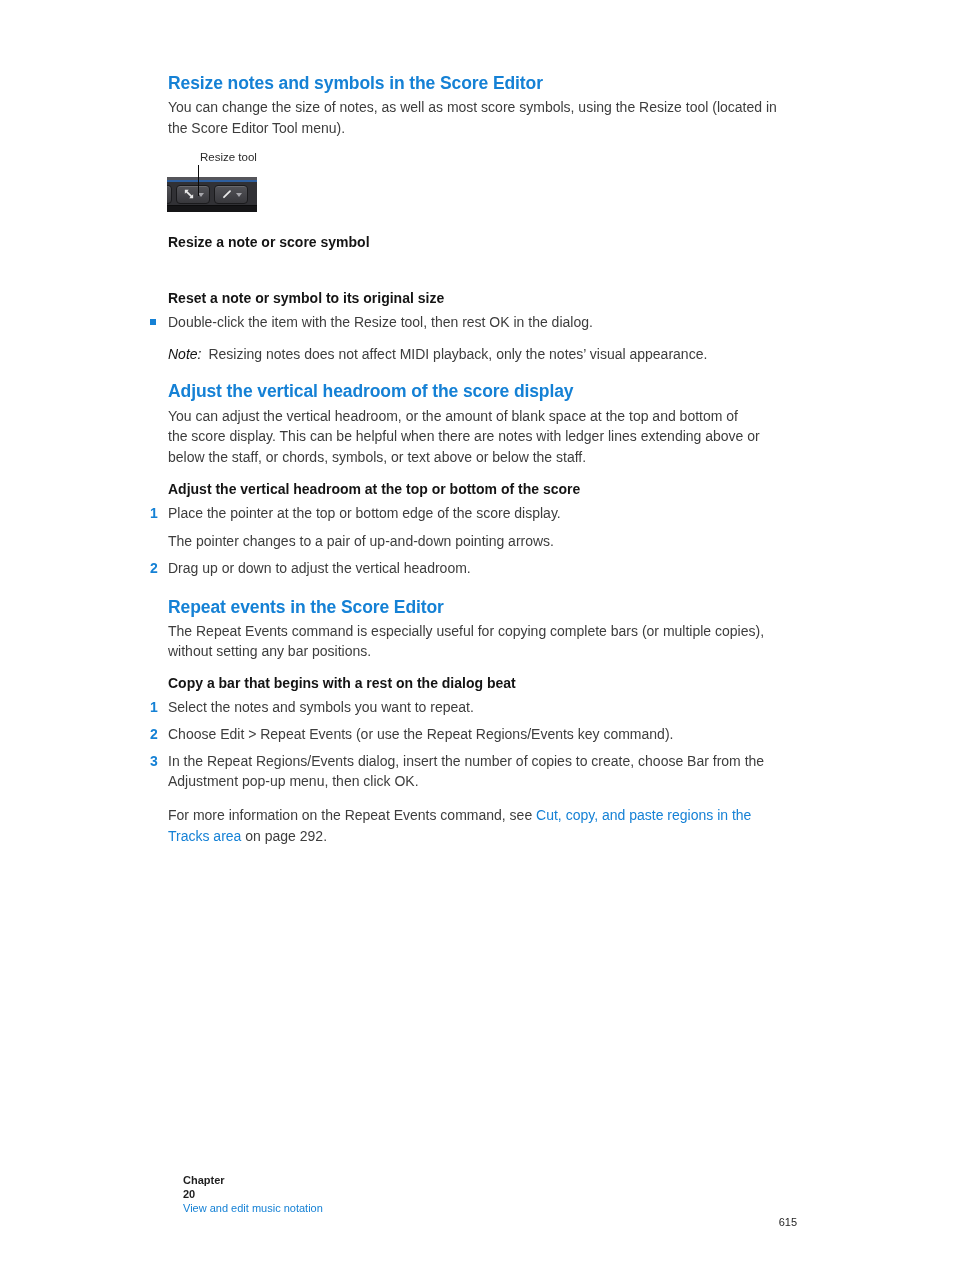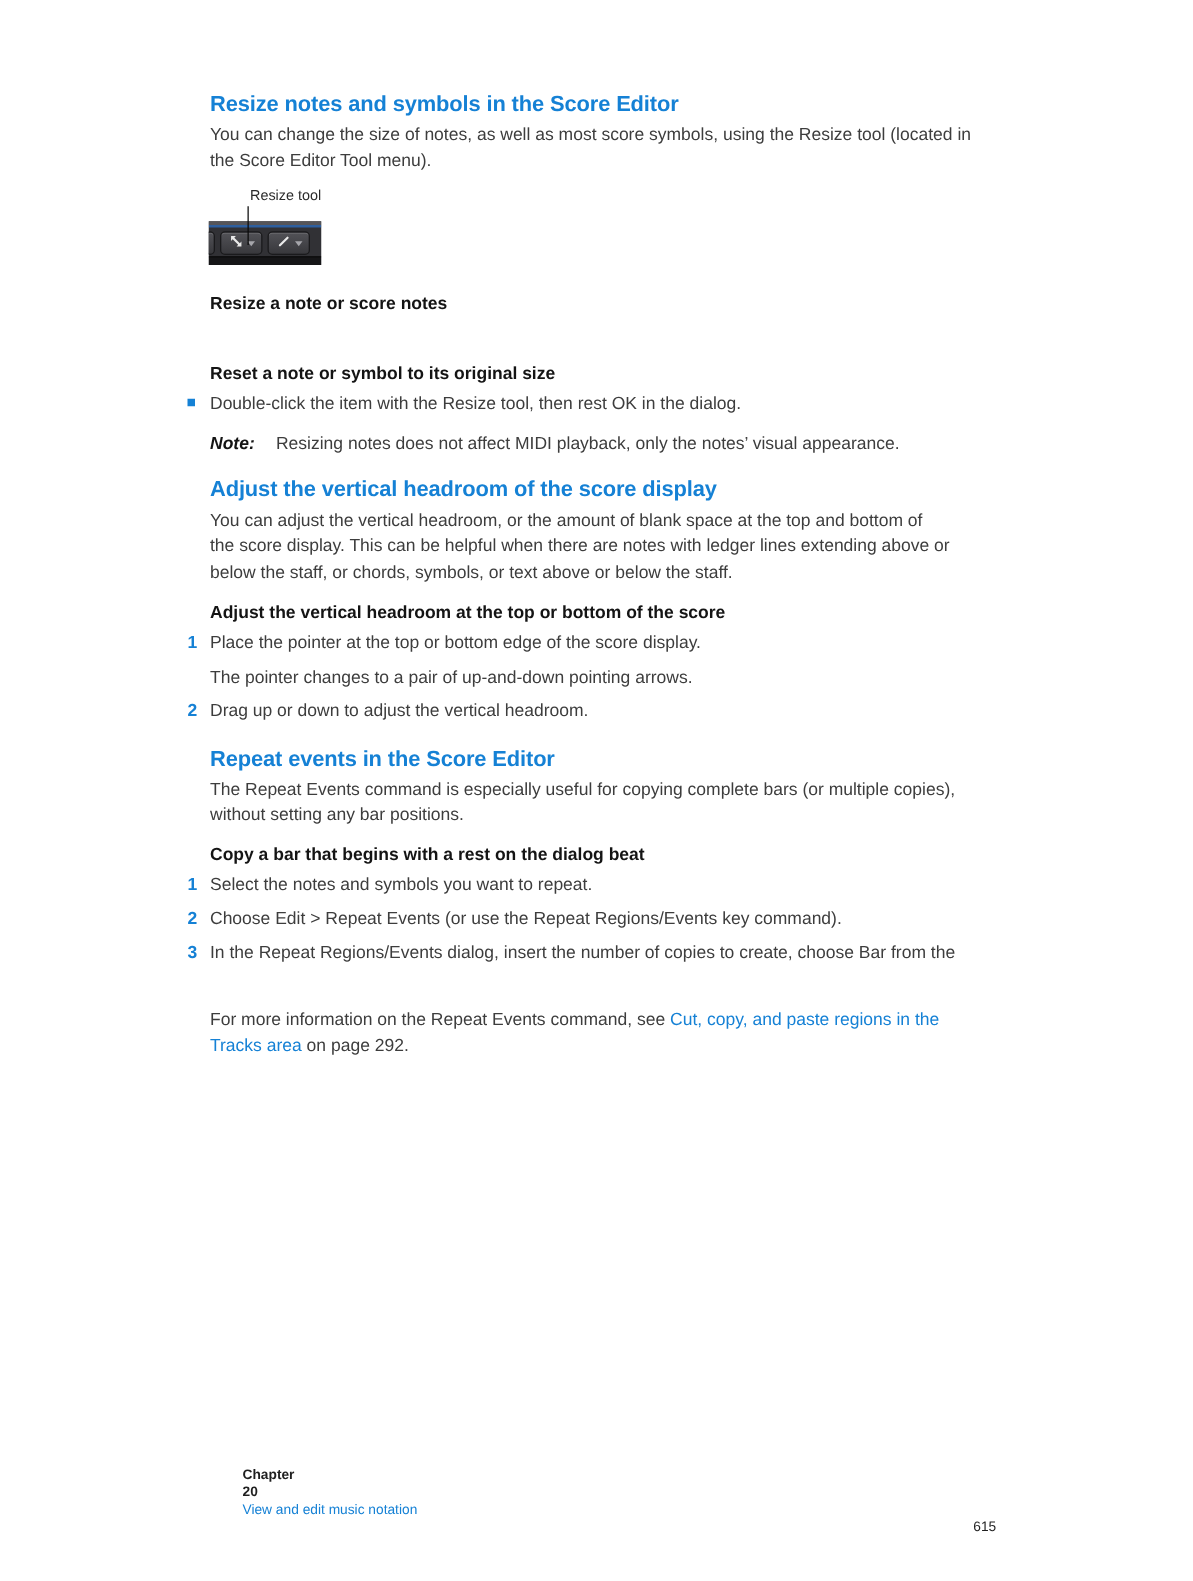--- a/index.html
+++ b/index.html
@@ -10,21 +10,21 @@
     font-family:"Liberation Sans","DejaVu Sans",sans-serif;
     color:var(--body); overflow:hidden;
   }
   .abs { position:absolute; left:168px; }
   .h { font-size:17.5px; line-height:22px; font-weight:600; color:var(--accent); letter-spacing:-0.1px; }
   .line { font-size:14px; line-height:20px; color:var(--body); }
   .sub { font-size:14px; line-height:19px; font-weight:700; color:var(--dark); }
   .row { position:absolute; left:150px; display:flex; align-items:flex-start; font-size:14px; line-height:20px; color:var(--body); }
   .sq { width:6px; height:6px; background:var(--accent); margin:7px 12px 0 0; flex:none; }
   .num { width:18px; flex:none; color:var(--accent); font-weight:600; }
-  .notelab { font-weight:700; font-style:italic; color:var(--dark); margin-right:17px; }
+  .notelab { font-weight:400; font-style:italic; color:var(--dark); margin-right:7px; }
   .lnk { color:var(--accent); cursor:pointer; }
   
   .fig-label { position:absolute; left:200px; top:151px; font-size:11.5px; line-height:13px; color:#2a2a2a; }
   .fig-line { position:absolute; left:198px; top:165px; width:1px; height:31px; background:#0a0a0a; z-index:3; }
   .toolbar { position:absolute; left:167px; top:177px; width:90px; height:35px; background:#313135; overflow:hidden; }
   .tb-top { position:absolute; top:0; left:0; right:0; height:3px; background:#55555a; }
   .tb-blue { position:absolute; top:3px; left:0; right:0; height:2px; background:#2e5f9f; }
   .tb-bottom { position:absolute; bottom:0; left:0; right:0; height:7px; background:#151517; border-top:1px solid #0c0c0d; }
   .tb-btn {
     position:absolute; top:8px; height:19px; border-radius:4px;
@@ -36,21 +36,21 @@
   .tb-b2 { left:47px; width:34px; }
   .tb-sliver { left:-3px; width:8px; }
   .caret { width:0; height:0; border-left:3px solid transparent; border-right:3px solid transparent; border-top:4px solid #a6a6ab; }
   
   .footer {
     position:absolute; left:168px; right:157px; top:1173px;
     display:flex; align-items:baseline; font-size:11px; line-height:14px;flex-direction:column;
   }
   .foot-ch { font-weight:700; color:#1f1f1f; }
   .foot-num { font-weight:700; color:#1f1f1f; margin-left:7px; }
-  .foot-link { margin-left:26px; font-size:11px;text-align:center; }
+  .foot-link { margin-left:15px; font-size:11px;text-align:center; }
   .foot-page { margin-left:auto; color:#1f1f1f; font-size:11px; }
 </style>
 </head>
 <body>
 
 <div class="page">
 
   <div class="abs h" style="top:72px">Resize notes and symbols in the Score Editor</div>
   <div class="abs line" style="top:97px">You can change the size of notes, as well as most score symbols, using the Resize tool (located in</div>
   <div class="abs line" style="top:118px">the Score Editor Tool menu).</div>
@@ -73,21 +73,21 @@
       <span>
         <svg width="12" height="12" viewBox="0 0 13 13">
           <line x1="3.2" y1="10" x2="9.8" y2="3.4" stroke="#e9e9e9" stroke-width="1.9" stroke-linecap="round"></line>
         </svg>
       </span>
       <span class="caret"></span>
     </div>
     <div class="tb-bottom"></div>
   </div>
 
-  <div class="abs sub" style="top:233px">Resize a note or score notes</div>
+  <div class="abs sub" style="top:233px">Resize a note or score symbol</div>
 
   <div class="abs sub" style="top:289px">Reset a note or symbol to its original size</div>
   <div class="row" style="top:312px">
     <span class="sq"></span>
     <span>Double-click the item with the Resize tool, then rest OK in the dialog.</span>
   </div>
 
   <div class="abs line" style="top:344px">
     <span class="notelab">Note:</span><span>Resizing notes does not affect MIDI playback, only the notes’ visual appearance.</span>
   </div>
@@ -118,20 +118,21 @@
     <span>Select the notes and symbols you want to repeat.</span>
   </div>
   <div class="row" style="top:724px">
     <span class="num">2</span>
     <span>Choose Edit &gt; Repeat Events (or use the Repeat Regions/Events key command).</span>
   </div>
   <div class="row" style="top:751px">
     <span class="num">3</span>
     <span>In the Repeat Regions/Events dialog, insert the number of copies to create, choose Bar from the</span>
   </div>
+  <div class="abs line" style="top:771px">Adjustment pop-up menu, then click OK.</div>
 
   <div class="abs line" style="top:805px">
     <span>For more information on the Repeat Events command, see </span><span class="lnk">Cut, copy, and paste regions in the</span>
   </div>
   <div class="abs line" style="top:826px">
     <span class="lnk">Tracks area</span><span> on page 292.</span>
   </div>
 
   <div class="footer">
     <span class="foot-ch">Chapter</span>

